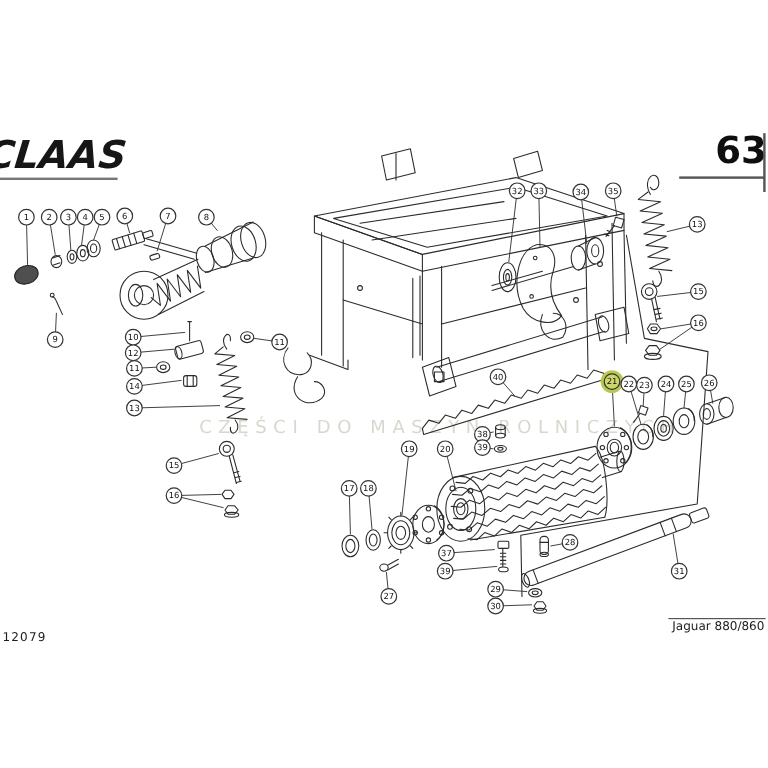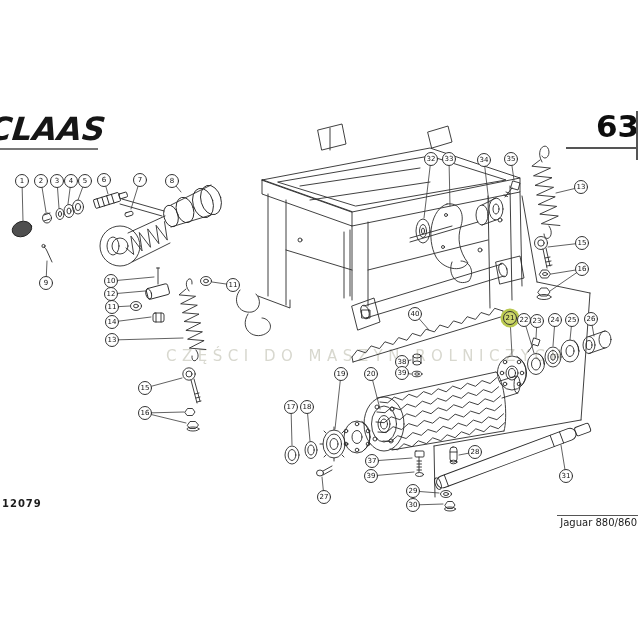--- a/index.html
+++ b/index.html
@@ -8,21 +8,21 @@
   .brand{position:absolute;left:-13px;top:110px;font-size:32px;font-weight:bold;font-style:italic;
          letter-spacing:0px;color:#161616;transform:skewX(-6deg);transform-origin:left bottom;}
   .brand-rule{position:absolute;left:0;top:148px;width:98px;height:1.5px;background:#777;}
   .pagenum{position:absolute;left:596px;top:108px;font-size:31px;font-weight:bold;color:#0e0e0e;}
   .hrule63{position:absolute;left:566px;top:147px;width:71px;height:1.5px;background:#555;}
   .vrule63{position:absolute;left:636px;top:111px;width:1.5px;height:49px;background:#555;}
   .wm-title{position:absolute;left:168px;top:264px;font-size:60px;font-weight:bold;
             color:var(--watermark_green,#c7dfa8);letter-spacing:-2px;opacity:.9;white-space:nowrap;}
   .wm-sub{position:absolute;left:166px;top:347px;font-size:15px;letter-spacing:5.5px;
           color:var(--watermark_gray,#d8d8cf);white-space:nowrap;}
-  .docnum{position:absolute;left:2px;top:498px;font-size:10px;letter-spacing:1px;color:#1c1c1c;font-weight:bold;}
+  .docnum{position:absolute;left:2px;top:526px;font-size:10px;letter-spacing:1px;color:#1c1c1c;}
   .model{position:absolute;right:3px;top:517px;font-size:10px;color:#1c1c1c;}
   .model-rule{position:absolute;left:557px;top:515px;width:81px;height:1px;background:#555;}
   svg.art{position:absolute;left:0;top:0;}
   svg.art text{font-family:"DejaVu Sans","Liberation Sans",sans-serif;}
 </style>
 </head>
 <body>
 
 <div class="page">
 

